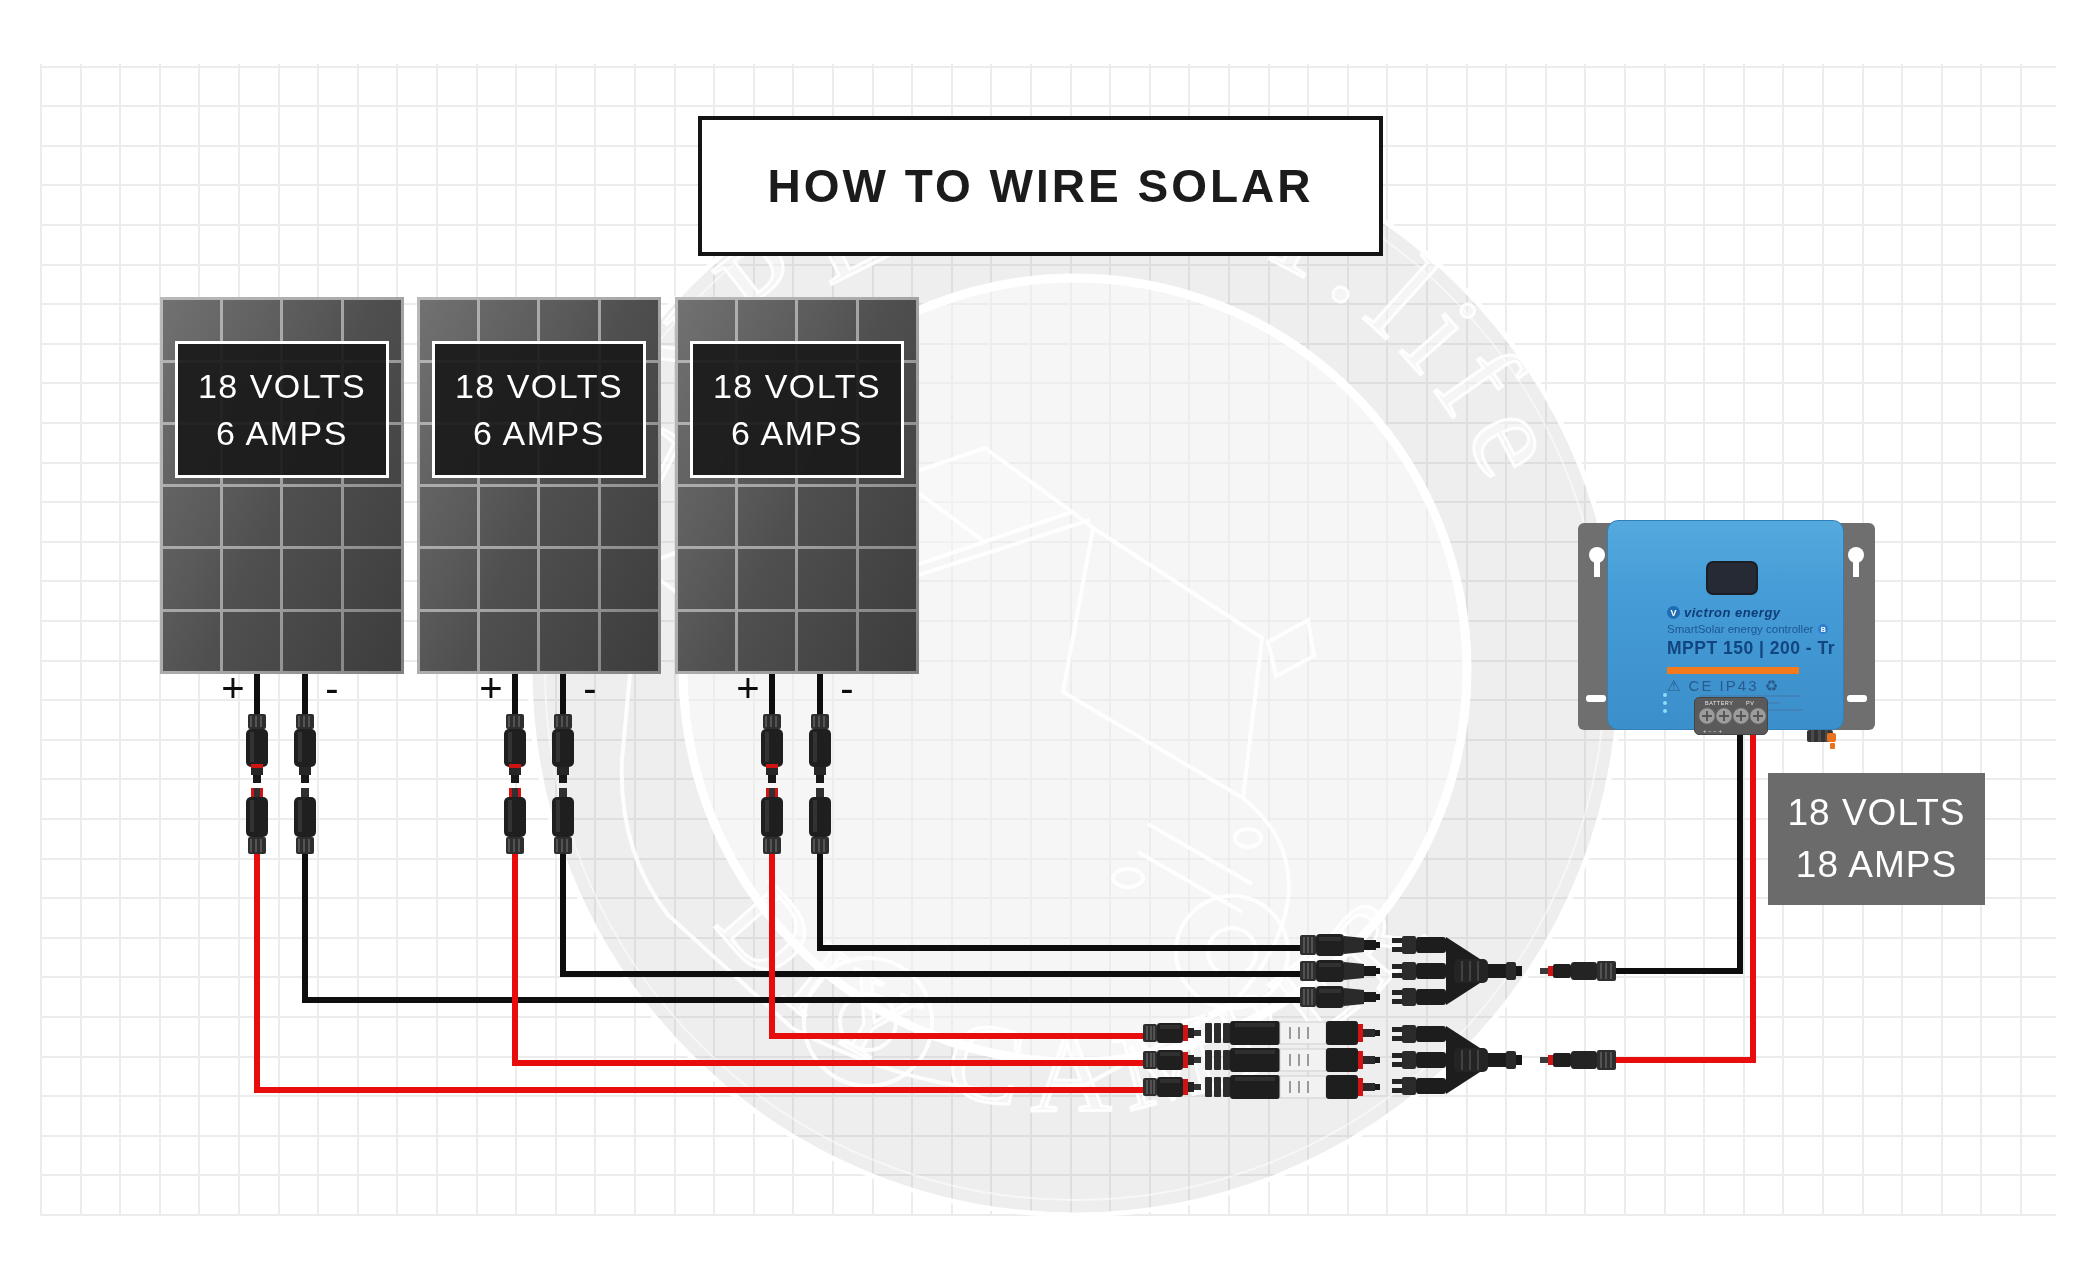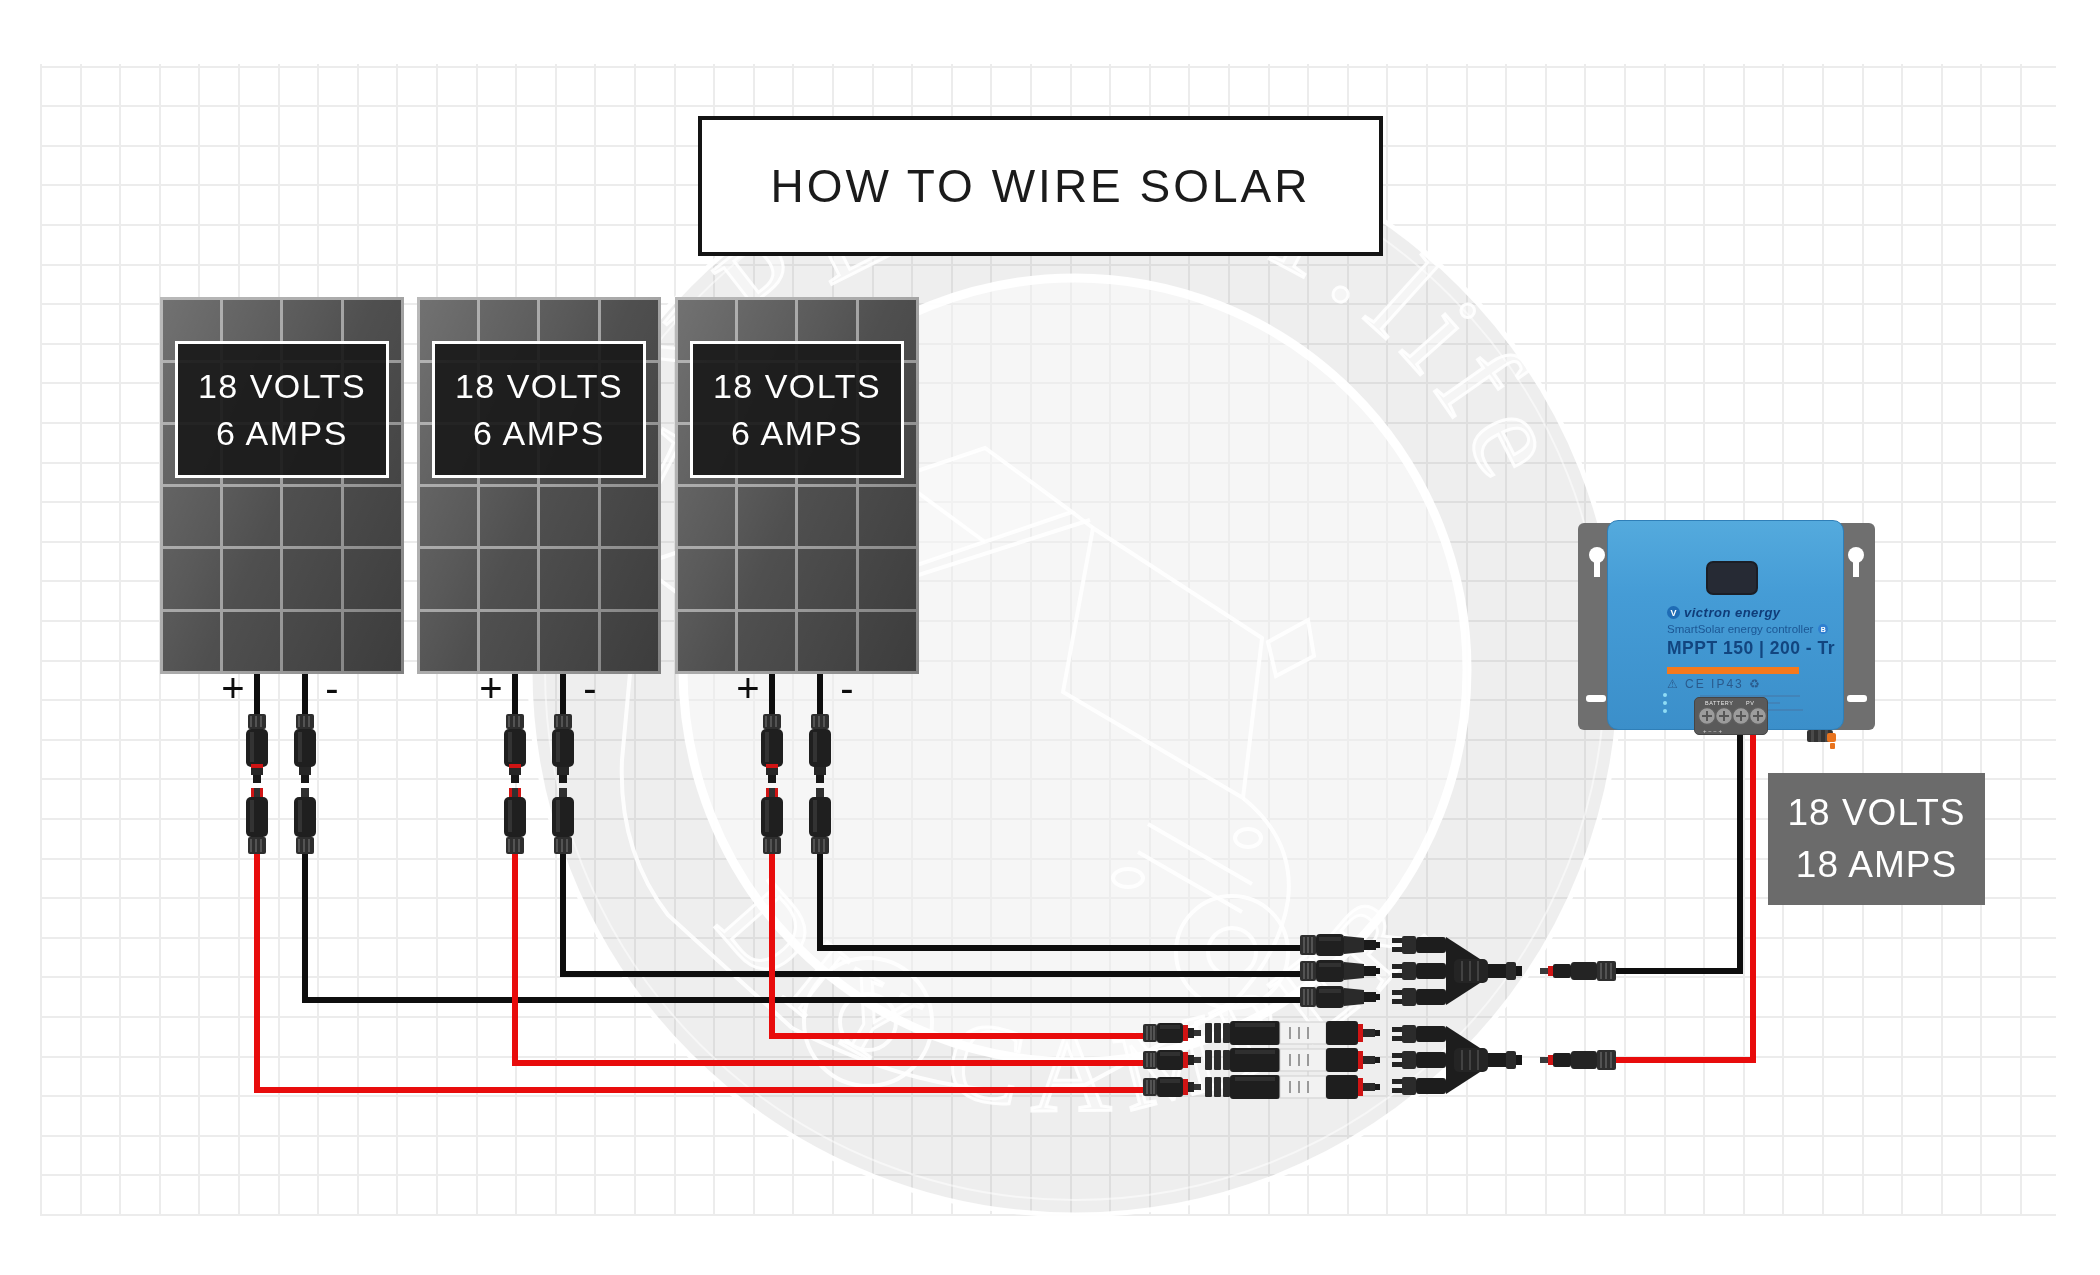--- a/index.html
+++ b/index.html
@@ -16,21 +16,21 @@
       repeating-linear-gradient(0deg,#ececec 0 2px,transparent 2px 39.6px);
   }
   
   .watermark{position:absolute;left:0;top:0;z-index:1;}
   
   .title-box{
     position:absolute;left:698px;top:116px;width:685px;height:140px;z-index:7;
     background:#ffffff;border:4px solid #141414;box-sizing:border-box;
     display:flex;flex-direction:column;justify-content:center;align-items:center;
   }
-  .title-line{font-size:46px;font-weight:400;letter-spacing:3px;color:#1b1b1b;line-height:60px;white-space:nowrap;}
+  .title-line{font-size:46px;font-weight:700;letter-spacing:3px;color:#1b1b1b;line-height:60px;white-space:nowrap;}
   
   .panel{position:absolute;top:297px;width:244px;height:377px;background:#a8a8a8;padding:3px;box-sizing:border-box;z-index:5;}
   .panel-cells{position:absolute;left:3px;top:3px;right:3px;bottom:3px;background:#4f4f4f;
     background-image:
       repeating-linear-gradient(90deg,transparent 0 57.2px,#a2a2a2 57.2px 60.2px),
       repeating-linear-gradient(0deg,transparent 0 59.3px,#a2a2a2 59.3px 62.3px);}
   .panel-sheen{position:absolute;left:0;top:0;right:0;bottom:0;z-index:2;pointer-events:none;
     background:linear-gradient(115deg,rgba(255,255,255,.20) 0%,rgba(255,255,255,.06) 38%,rgba(0,0,0,0) 52%,rgba(0,0,0,.24) 100%);}
   .panel-label{
     position:absolute;left:15px;right:15px;top:44px;height:137px;z-index:3;
@@ -55,21 +55,21 @@
     border:1px solid #2f7fb8;box-sizing:border-box;}
   .cdisplay{position:absolute;left:98px;top:40px;width:52px;height:34px;border-radius:7px;background:#262a34;border:2px solid #1b1e26;box-sizing:border-box;}
   .brandrow{position:absolute;left:59px;top:84px;display:flex;align-items:center;gap:4px;}
   .vlogo{width:13px;height:13px;border-radius:50%;background:#1f6cb5;color:#fff;font-size:9px;font-weight:bold;display:flex;align-items:center;justify-content:center;}
   .brandtext{font-style:italic;font-weight:bold;font-size:13px;color:#0f3c78;letter-spacing:.5px;}
   .prodrow{position:absolute;left:59px;top:102px;display:flex;align-items:center;gap:5px;}
   .prodtext{font-size:11.5px;color:#1c5794;}
   .bt{width:10px;height:10px;border-radius:50%;background:#2f7fd0;color:#fff;font-size:7px;font-weight:bold;display:flex;align-items:center;justify-content:center;}
   .modeltext{position:absolute;left:59px;top:117px;font-size:17.5px;font-weight:bold;color:#12457f;letter-spacing:.5px;white-space:nowrap;}
   .obar{position:absolute;left:59px;top:146px;width:132px;height:7px;background:var(--orange);}
-  .certrow{position:absolute;left:59px;top:156px;font-size:12px;color:#2a5a8c;letter-spacing:2px;white-space:nowrap;}
+  .certrow{position:absolute;left:59px;top:156px;font-size:15px;color:#2a5a8c;letter-spacing:2px;white-space:nowrap;}
   .specline{position:absolute;background:rgba(70,120,170,.55);}
   .leds{position:absolute;left:55px;top:172px;display:flex;flex-direction:column;gap:4px;}
   .led{width:4px;height:4px;border-radius:50%;background:#8fdcf5;}
   .tblock{position:absolute;left:116px;top:182px;width:74px;height:38px;background:#5a5a5a;border-radius:5px;border:1px solid #454545;box-sizing:border-box;}
   .tlabel{position:absolute;top:2px;font-size:5.5px;color:#e8e8e8;letter-spacing:.5px;}
   .tmark{position:absolute;top:30px;font-size:6px;color:#d5d5d5;}
   .remote{position:absolute;left:229px;top:215px;width:26px;height:12px;background:#4a4a4a;border-radius:2px;
     background-image:repeating-linear-gradient(90deg,#333 0 4px,#4a4a4a 4px 7px);}
   .rorange{position:absolute;left:249px;top:218px;width:9px;height:9px;background:#e8731e;border-radius:2px;}
   .rorange2{position:absolute;left:252px;top:228px;width:5px;height:6px;background:#e8731e;border-radius:1px;}

